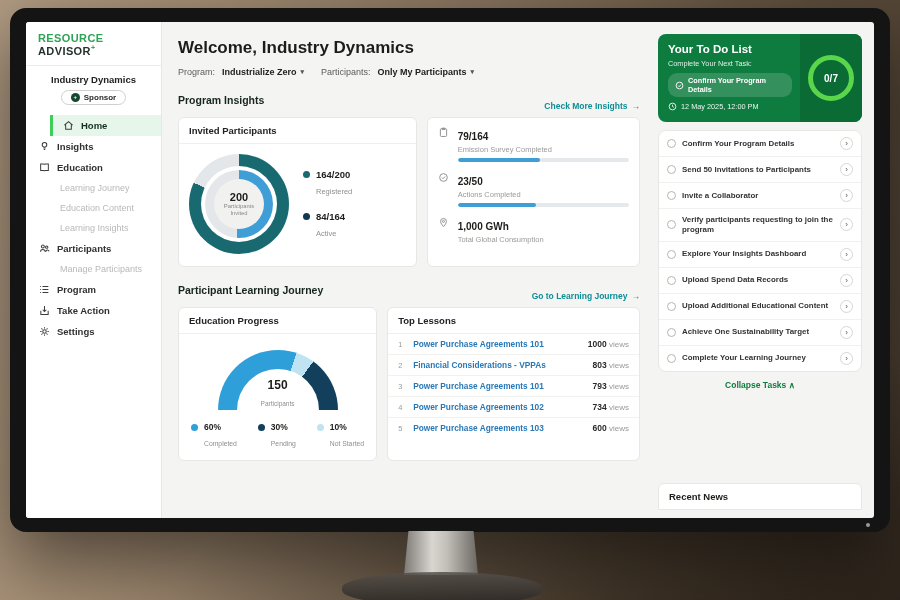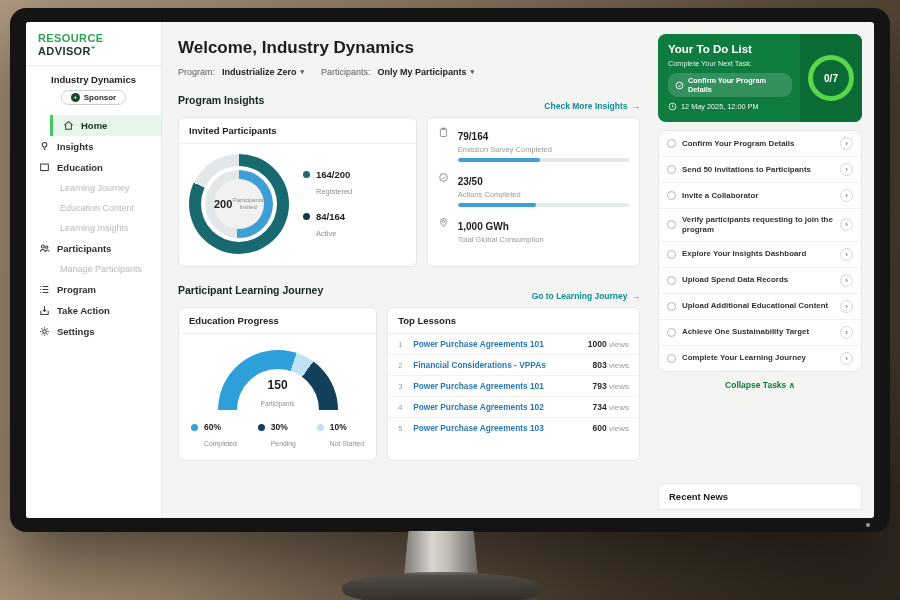--- a/index.html
+++ b/index.html
@@ -60,21 +60,21 @@
   .card-title { font-size:9.5px; font-weight:700; color:#222; padding:7px 10px; border-bottom:1px solid #efefed; }
 
   
   .card-invited { flex:1.12; }
   .donut-wrap { display:flex; align-items:center; gap:14px; padding:10px 10px 12px; }
   .donut { position:relative; width:100px; height:100px; flex:none; }
   .donut > div { position:absolute; border-radius:50%; }
   .d1 { inset:0; }
   .d1-hole { inset:12px; background:#fff; }
   .d2 { inset:16px; }
-  .d2-hole { inset:25px; background:#f1f1ef; display:flex; flex-direction:row; align-items:center; justify-content:center; text-align:center; }
+  .d2-hole { inset:25px; background:#f1f1ef; display:flex; flex-direction:column; align-items:center; justify-content:center; text-align:center; }
   .d2-hole b { font-size:11px; color:#1d1d1b; }
   .d2-hole span { font-size:5.8px; color:#8a8a88; width:40px; line-height:1.2; }
   .legend { display:flex; flex-direction:column; gap:13px; }
   .legend-item { display:flex; align-items:flex-start; gap:6px; }
   .dot { width:7px; height:7px; border-radius:50%; margin-top:2px; flex:none; background:#999; }
   .legend-item b { font-size:9.5px; color:#1d1d1b; display:block; }
   .legend-item span { font-size:7.5px; color:#8f8f8d; }
 
   
   .pinfo-body { padding:8px 10px 4px; }

